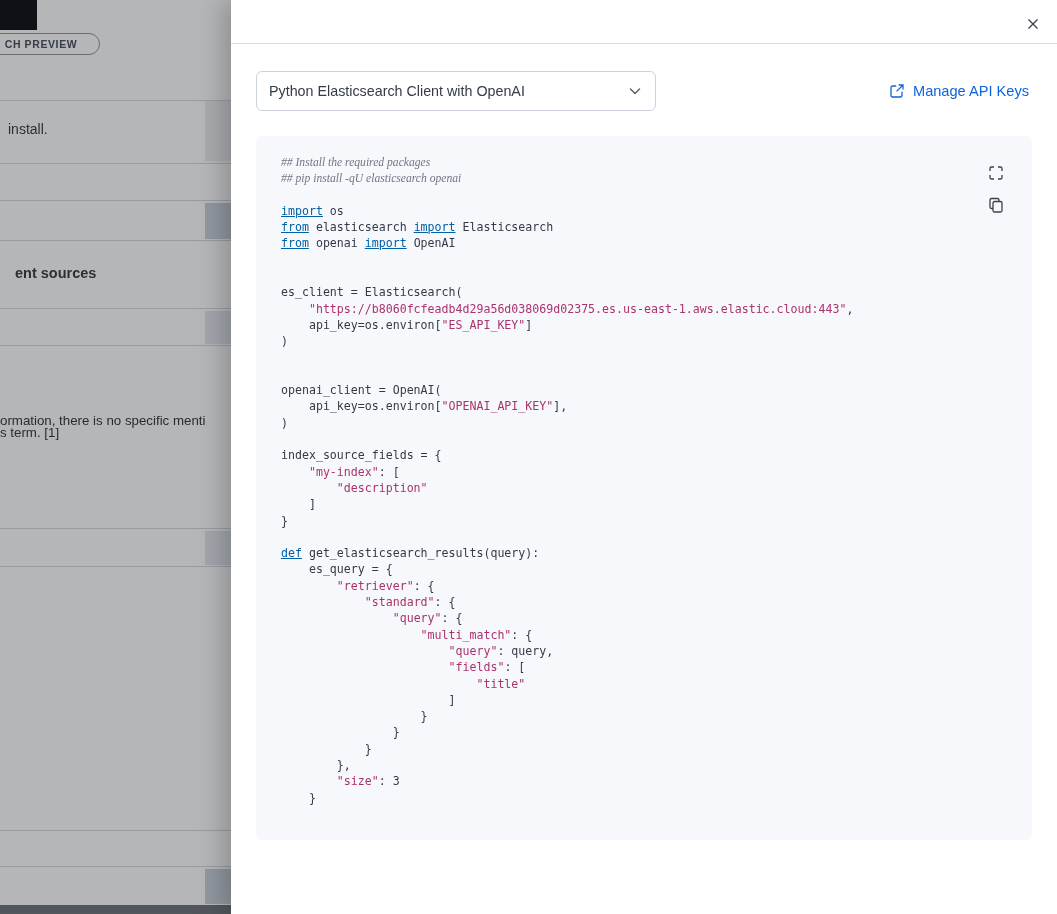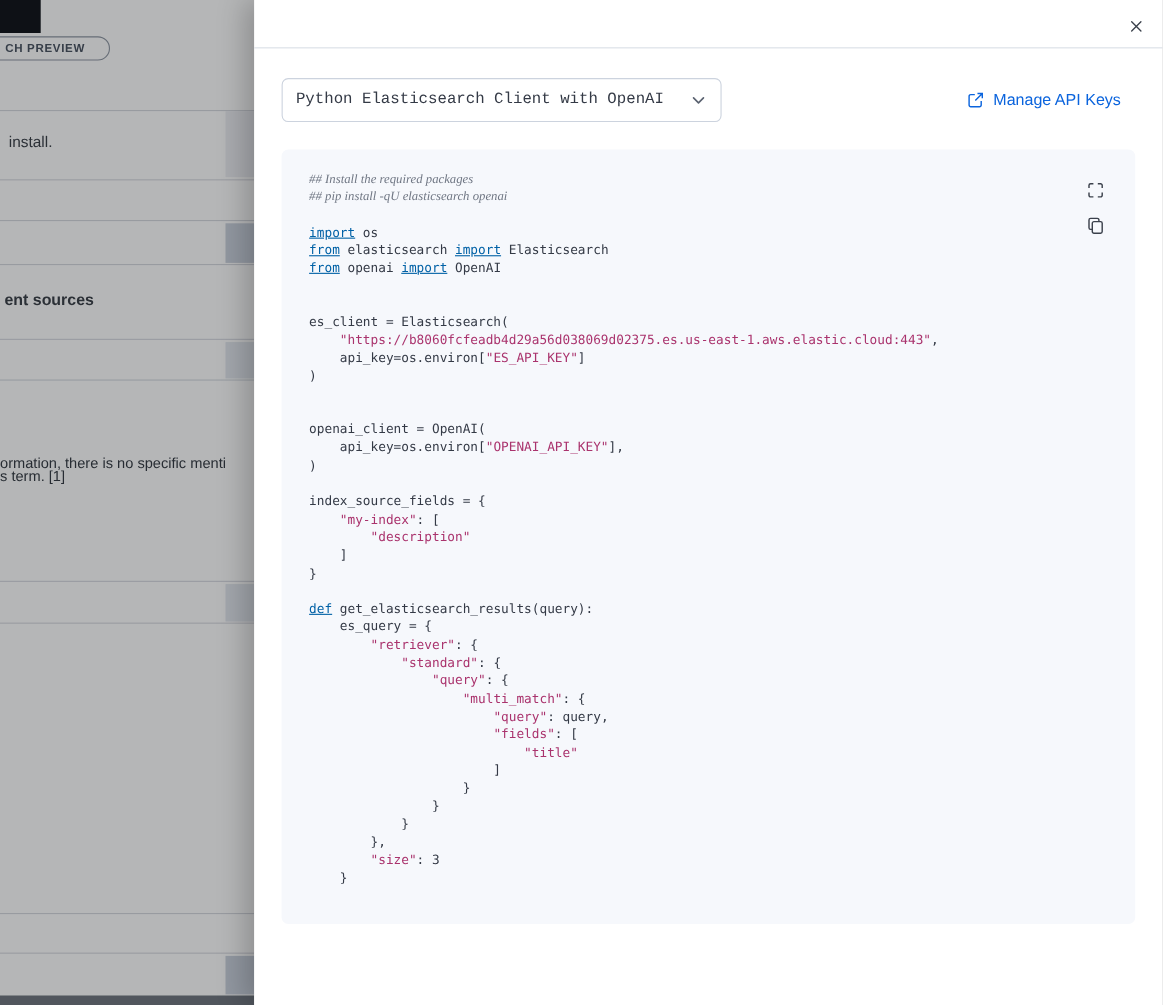--- a/index.html
+++ b/index.html
@@ -34,25 +34,25 @@
                  color:var(--title-text,#1a2029); letter-spacing:-0.2px; }
   .modal-desc { margin-top:8px; font-size:16px; line-height:24px;
                 color:var(--body-text,#515866); max-width:780px; }
   .header-divider { border:none; height:1px; background:#d9dee6; margin-top:25px; }
 
   .modal-body { padding:27px 25px 0 25px; }
   .controls-row { display:flex; align-items:center; justify-content:space-between; }
 
   .lang-select { width:400px; height:40px; border:1px solid #ccd3de; border-radius:6px;
                  background:#fff; display:flex; align-items:center; justify-content:space-between;
-                 padding:0 12px; cursor:pointer; font-size:14.3px; color:#343a46;font-family:Liberation Mono, monospace; }
+                 padding:0 12px; cursor:pointer; font-size:14.3px; color:#343a46; }
   .lang-select .chev { color:#5a6270; display:flex; }
 
   .api-link { display:flex; align-items:center; gap:8px; color:var(--accent-blue,#0b64dd);
-              font-size:14.6px; font-weight:500; text-decoration:none; cursor:pointer; margin-right:13px; }
+              font-size:14.6px; font-weight:500; text-decoration:none; cursor:pointer; margin-right:3px; }
   .api-link svg { display:block; }
 
   
   .code-block { position:relative; margin-top:25px; background:var(--code-background,#f6f8fc);
                 border-radius:6px; padding:18px 60px 18px 25px; min-height:700px; }
   .code-pre { font-family:"DejaVu Sans Mono", monospace; font-size:11.6px; color:var(--code-default,#343a46); }
   .code-line { white-space:pre; height:16.3px; line-height:16.3px; }
   .tok-comment { color:var(--code-comment,#707784); font-style:italic;font-family:Liberation Serif, serif; }
   .tok-keyword { color:var(--code-keyword,#0061a6);text-decoration:underline; }
   .tok-string  { color:var(--code-string,#aa336d); }
@@ -81,21 +81,21 @@
   <div class="bg-hline" style="top:830px"></div>
   <div class="bg-hline" style="top:866px"></div>
 
   <div class="bg-rbox" style="top:101px;height:60px;background:#eef0f4"></div>
   <div class="bg-rbox" style="top:203px;height:36px;background:#ccd3de"></div>
   <div class="bg-rbox" style="top:311px;height:33px;background:#e4e8ef"></div>
   <div class="bg-rbox" style="top:531px;height:34px;background:#e4e8ef"></div>
   <div class="bg-rbox" style="top:869px;height:35px;background:#ccd3de"></div>
 
   <div class="bg-text" style="left:8px;top:121px">install.</div>
-  <div class="bg-text bold" style="left:4px;top:265px">ent sources</div>
+  <div class="bg-text bold" style="left:15px;top:265px">ent sources</div>
   <div class="bg-text small" style="left:0;top:400px">ormation, there is no specific menti</div>
   <div class="bg-text small" style="left:0;top:412px">s term. [1]</div>
 
   <div class="bg-bottomstrip"></div>
 </div>
 
 <div class="overlay"></div>
 
 <div class="modal">
 

